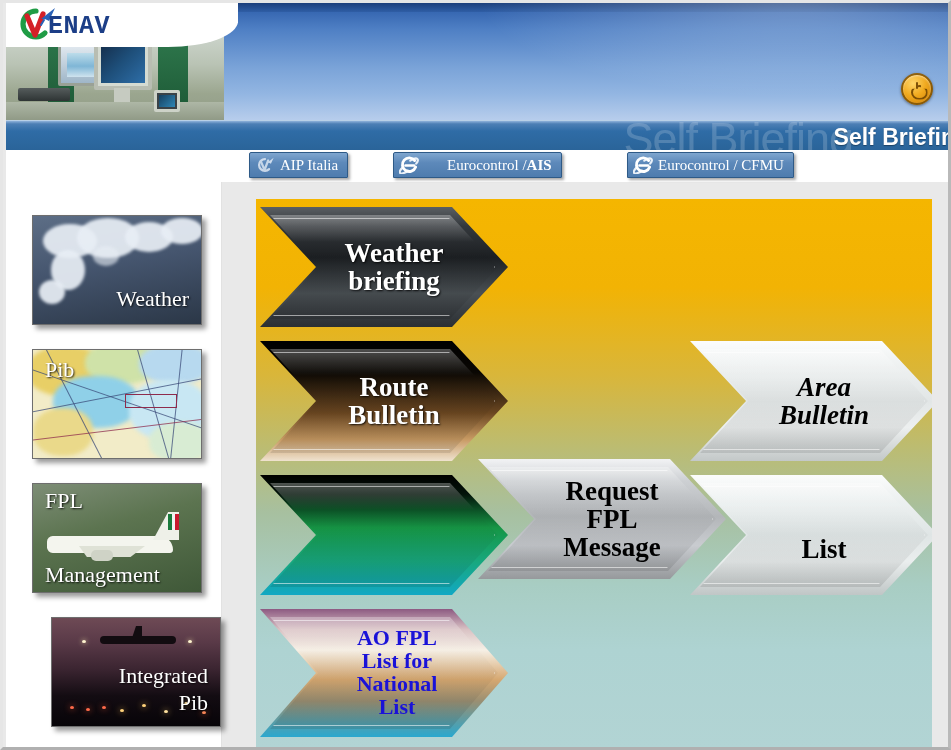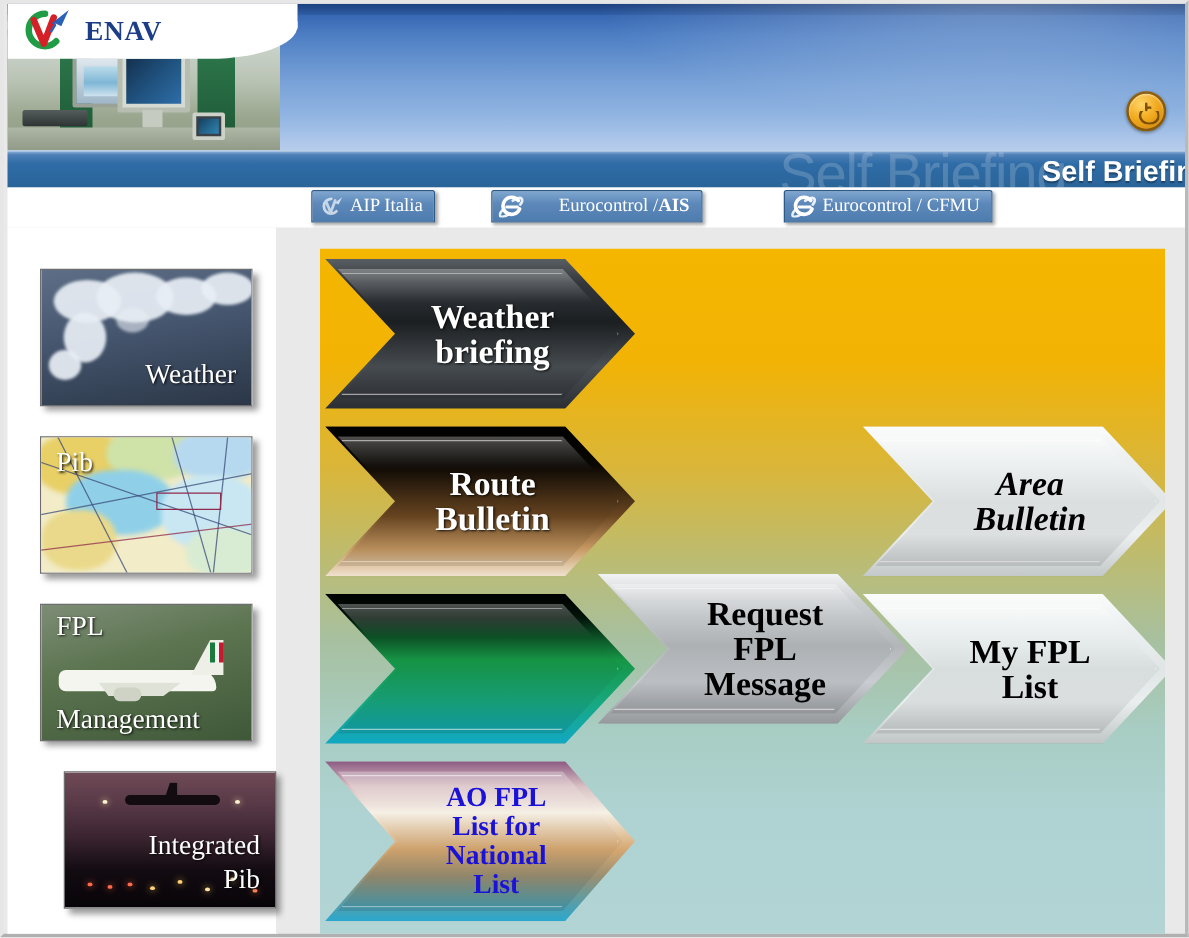--- a/index.html
+++ b/index.html
@@ -70,22 +70,22 @@
   #photo-mask{
     position:absolute;left:0;top:14px;width:232px;height:30px;
     background:#fff;border-bottom-right-radius:70px 26px;
   }
   #photo-mask2{position:absolute;left:0;top:0;width:232px;height:20px;background:#fff;}
 
   
   #logo{position:absolute;left:8px;top:4px;width:140px;height:36px;}
   #logo .mark{position:absolute;left:0;top:0;width:44px;height:34px;}
   #logo .txt{
-    position:absolute;left:54px;top:5px;
-    font-family:Liberation Serif, serif;font-size:22px;font-weight:700;
+    position:absolute;left:34px;top:5px;
+    font-family:Liberation Mono, monospace;font-size:25px;font-weight:700;
     color:#1c3e87;letter-spacing:.5px;
   }
 
   
   #power{
     position:absolute;right:18px;top:70px;width:32px;height:32px;border-radius:50%;
     background:radial-gradient(circle at 36% 30%,#ffd463 0%,#f0a81c 48%,#c97d09 100%);
     border:2px solid #8a5a06;
     box-shadow:0 1px 3px rgba(0,0,0,.45), inset 0 1px 2px rgba(255,255,255,.55);
     display:flex;align-items:center;justify-content:center;cursor:pointer;
@@ -456,21 +456,21 @@
       <span class="cap">
         <span>Route</span><br>
         <span>Bulletin</span>
       </span>
     </div>
 
     <div class="chev" id="chev-myfpl">
       <span class="inner"></span>
         <span class="outline"></span>
       <span class="cap">
-        <span>My FPL</span><br>
+        <br>
         <span>List</span>
       </span>
     </div>
     <div class="chev" id="chev-reqfpl">
       <span class="inner"></span>
         <span class="outline"></span>
       <span class="cap">
         <span>Request</span><br>
         <span>FPL</span><br>
         <span>Message</span>

